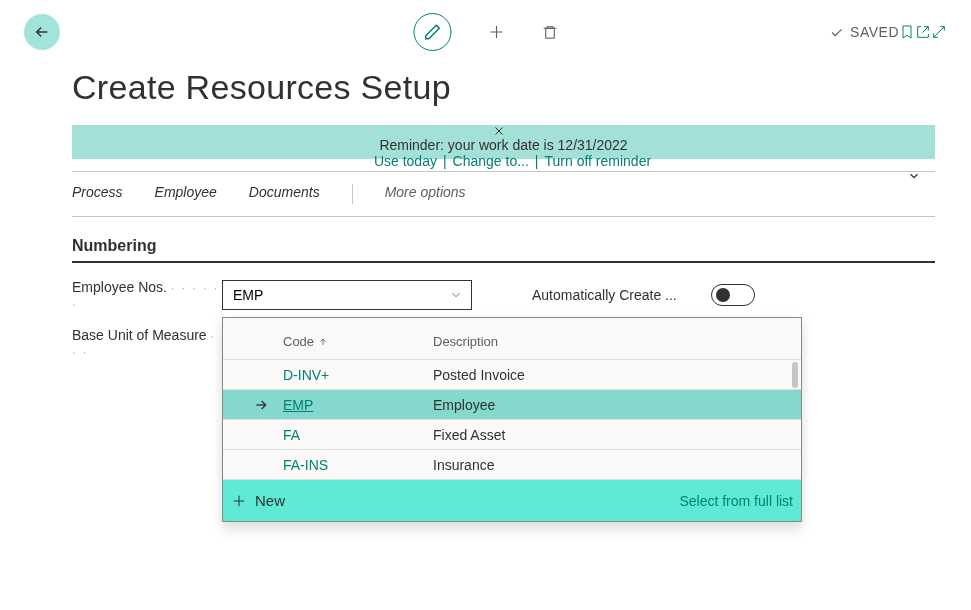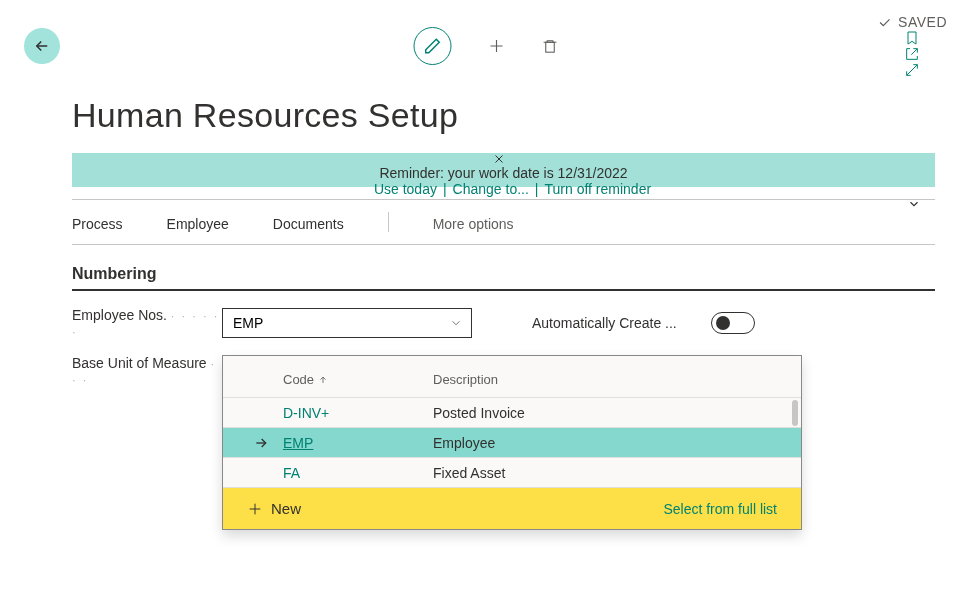--- a/index.html
+++ b/index.html
@@ -19,41 +19,41 @@
 
   
   .topbar{display:flex;align-items:center;padding:14px 24px 0;}
   .back-btn{width:36px;height:36px;border-radius:50%;background:#a2e4dc;
             display:flex;align-items:center;justify-content:center;cursor:pointer;}
   .center-tools{position:absolute;left:50%;transform:translateX(-50%);
                 display:flex;align-items:center;gap:36px;}
   .edit-circle{width:38px;height:38px;border:1.5px solid var(--teal);border-radius:50%;
                display:flex;align-items:center;justify-content:center;cursor:pointer;}
   .tool-icon{color:var(--text-sub);cursor:pointer;display:inline-flex;}
-  .right-tools{margin-left:auto;display:flex;align-items:center;flex-direction:column;}
+  .right-tools{margin-left:auto;display:flex;align-items:center;}
   .saved{display:flex;align-items:center;gap:6px;color:var(--text-sub);letter-spacing:.5px;}
 
   
   h1{font-weight:300;font-size:34px;margin:18px 72px 18px;letter-spacing:.3px;}
 
   
   .reminder{margin:0 36px 0 72px;background:var(--teal-bg);height:34px;
             display:flex;align-items:center;padding:0 14px;color:var(--text);flex-direction:column;}
   .reminder .x{margin-right:10px;color:var(--text);cursor:pointer;display:inline-flex;}
   .reminder .links{margin-left:18px;display:flex;gap:6px;color:var(--teal);justify-content:space-between;}
   .reminder .links span{cursor:pointer;}
   .reminder .sep{color:var(--teal);}
   .reminder .chev{margin-left:auto;color:var(--text);cursor:pointer;}
 
   
   .hr1{height:1px;background:var(--border-l);margin:12px 36px 0 72px;}
 
   
-  .actions{display:flex;align-items:flex-end;gap:44px;margin:12px 36px 0 72px;
-           padding-bottom:12px;}
+  .actions{display:flex;align-items:flex-start;gap:32px;margin:12px 36px 0 72px;
+           padding-bottom:12px;font-style:italic;}
   .actions span{cursor:pointer;color:#323130;}
   .actions .divider{width:1px;height:20px;background:var(--border-l);}
   .actions .more{color:var(--text-sub);}
   .hr2{height:1px;background:var(--border-l);margin:0 36px 0 72px;}
 
   
   .section-title{font-weight:700;margin:20px 36px 6px 72px;font-size:16px;}
   .hr3{height:2px;background:#323130;margin:0 36px 16px 72px;}
 
   .form-area{position:relative;margin:0 36px 0 72px;}
@@ -66,33 +66,33 @@
   .combo input{border:none;outline:none;flex:1;font-size:14px;font-family:inherit;background:transparent;}
   .combo .caret{cursor:pointer;color:var(--text-sub);}
 
   .right-field{margin-left:60px;display:flex;align-items:center;gap:34px;}
   .toggle{position:relative;width:44px;height:22px;border:1px solid #323130;border-radius:11px;
           background:#fff;cursor:pointer;}
   .toggle .knob{position:absolute;top:3px;left:4px;width:14px;height:14px;border-radius:50%;
                 background:#323130;}
 
   
-  .dropdown{position:absolute;top:48px;left:150px;width:580px;border:1px solid #888;
+  .dropdown{position:absolute;top:38px;left:150px;width:580px;border:1px solid #888;
             background:#faf9f8;box-shadow:0 6px 12px rgba(0,0,0,.15);}
   .dd-head{display:flex;padding:16px 20px 10px 60px;color:var(--text-sub);font-size:13px;}
   .dd-head .col-code{width:150px;display:flex;align-items:center;gap:4px;}
   .dd-row{display:flex;align-items:center;height:30px;padding:0 20px 0 30px;
           border-top:1px solid #e1dfdd;cursor:pointer;}
   .dd-row .arrow-cell{width:30px;color:#323130;display:flex;align-items:center;}
   .dd-row .code{width:150px;color:var(--teal);}
   .dd-row .desc{color:var(--text);}
   .dd-row.selected{background:var(--panel-hl);}
   .dd-row.selected .code{text-decoration:underline;font-weight:400;}
   .dd-foot{display:flex;align-items:center;justify-content:space-between;
-           padding:12px 24px;border-top:1px solid #e1dfdd;background:#fde047;}
+           padding:12px 8px;border-top:1px solid #e1dfdd;background:#5eead4;}
   .dd-foot .new{display:flex;gap:8px;align-items:center;cursor:pointer;font-size:15px;}
   .dd-foot .full{color:var(--teal);cursor:pointer;}
   .dd-scroll{position:absolute;right:3px;top:44px;width:6px;height:26px;
              background:#c8c6c4;border-radius:3px;}
 
   svg{display:block;}
 </style>
 </head>
 <body>
 
@@ -146,21 +146,21 @@
     <span class="tool-icon">
       <svg width="16" height="16" viewBox="0 0 24 24" fill="none" stroke="#008272" stroke-width="1.5">
           <path d="M4 20L20 4"></path>
           <path d="M14 4h6v6"></path>
           <path d="M10 20H4v-6"></path>
         </svg>
     </span>
   </div>
 </div>
 
-<h1>Human Resources Setup</h1>
+<h1>Create Resources Setup</h1>
 
 <div class="reminder">
   <span class="x">
     <svg width="12" height="12" viewBox="0 0 24 24" stroke="#323130" stroke-width="2">
         <path d="M5 5l14 14M19 5L5 19"></path>
       </svg>
   </span>
   <span>Reminder: your work date is 12/31/2022</span>
   <span class="links">
     <span>Use today</span>
@@ -245,20 +245,25 @@
             </svg>
           </span>
           <span class="code">EMP</span>
           <span class="desc">Employee</span>
         </div>
         <div class="dd-row">
           <span class="arrow-cell"></span>
           <span class="code">FA</span>
           <span class="desc">Fixed Asset</span>
         </div>
+        <div class="dd-row">
+          <span class="arrow-cell"></span>
+          <span class="code">FA-INS</span>
+          <span class="desc">Insurance</span>
+        </div>
       </div>
     <div class="dd-foot">
       <span class="new">
         <svg width="16" height="16" viewBox="0 0 24 24" fill="none" stroke="#323130" stroke-width="1.5">
             <path d="M12 4v16M4 12h16"></path>
           </svg>
         <span>New</span>
       </span>
       <span class="full">Select from full list</span>
     </div>

